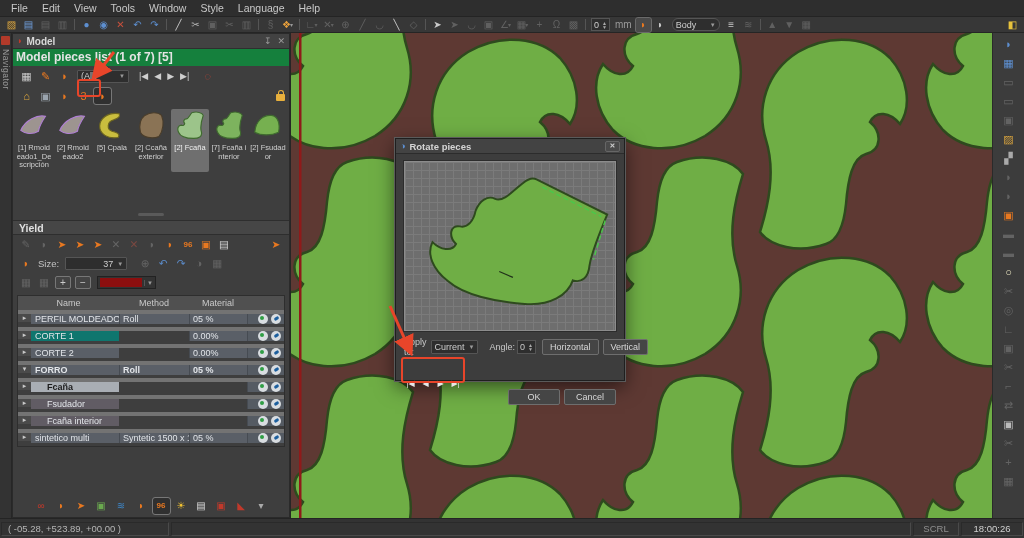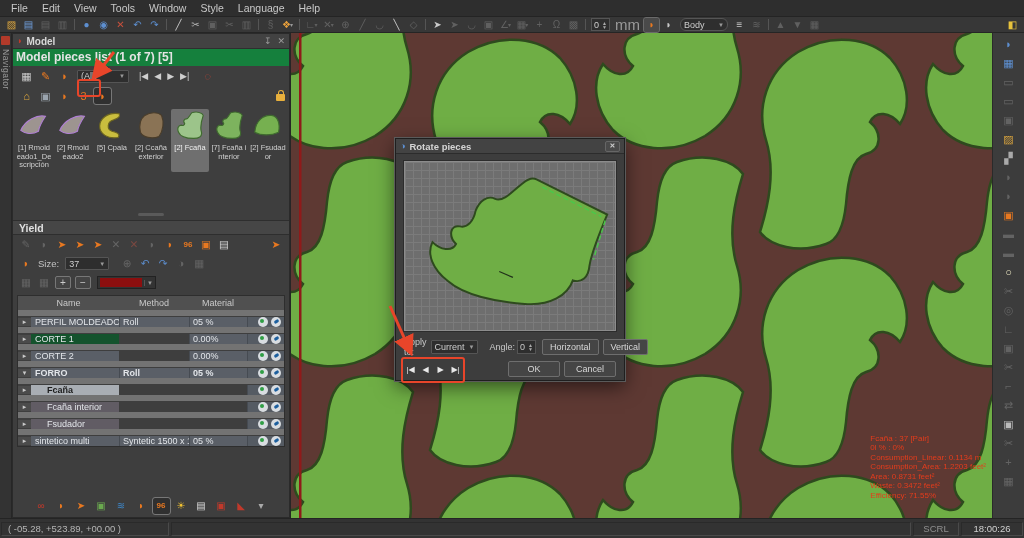--- a/index.html
+++ b/index.html
@@ -22,21 +22,21 @@
   .tbi.boxed { background:#303030; outline:1px solid #777; }
   .tb-sep { width:1px; height:11px; background:#555; margin:0 3px; }
   .tb-dd { font-size:6px; color:#999; margin-left:-1px; }
   .mini-select { display:inline-flex; align-items:center; justify-content:space-between;
     background:#2e2e2e; border:1px solid #555; color:#cdcdcd; font-size:9px; height:13px;
     padding:0 3px; margin:0 3px; border-radius:1px; }
   .mini-select .car { font-size:6px; color:#999; margin-left:4px; }
   .spin { display:inline-flex; align-items:center; background:#2e2e2e; border:1px solid #555;
     height:13px; font-size:9px; padding:0 2px; margin:0 2px; }
   .spin .arr { display:flex; flex-direction:column; font-size:5px; line-height:4px; color:#aaa; margin-left:3px;}
-  .unit { font-size:15px; color:#9a9a9a; margin:0 3px; }
+  .unit { font-size:10px; color:#9a9a9a; margin:0 3px; }
   .mt-right { margin-left:auto; display:flex; align-items:center; }
 
   
   .nav-strip { position:absolute; left:0; top:33px; width:12px; bottom:20px; background:#333;
     border-right:1px solid #262626; display:flex; flex-direction:column; align-items:center; padding-top:3px;}
   .nav-strip .mini { width:9px; height:9px; background:#b23a2a; border-radius:1px; margin-bottom:4px; }
   .nav-strip .vtext { writing-mode:vertical-rl; font-size:8.5px; color:#9a9a9a; letter-spacing:.5px;}
 
   
   .left-panel { position:absolute; left:12px; top:33px; width:278px; bottom:20px; background:#3e3e3e;
@@ -81,21 +81,21 @@
   .pm-btn { display:inline-flex; align-items:center; justify-content:center; width:16px; height:13px;
     border:1px solid #777; background:#444; color:#ccc; font-size:10px; border-radius:2px; margin:0 2px;}
   .swatch { display:inline-flex; align-items:center; margin-left:4px; border:1px solid #222; background:#333; height:13px;}
   .swatch .col { width:42px; height:9px; margin:1px 2px; }
   .swatch .car { font-size:6px; color:#999; padding:0 2px; border-left:1px solid #555; }
 
   
   .ytable { margin:3px 4px 0 4px; font-size:9px; border:1px solid #2e2e2e; }
   .yt-head { display:flex; background:#505050; color:#c9c9c9; height:14px; align-items:center; }
   .yt-head div { text-align:center; }
-  .yt-row { display:flex; height:17px; align-items:center; border-top:6px solid #737373; cursor:default;}
+  .yt-row { display:flex; height:17px; align-items:flex-start; border-top:4px solid #737373; cursor:default;}
   .c-exp { width:13px; background:#4b4b4b; display:flex; align-items:center; justify-content:center;
     color:#c9c9c9; font-size:7px; flex:none;}
   .c-name { width:88px; flex:none; display:flex; align-items:center; padding-left:4px; overflow:hidden; white-space:nowrap;}
   .c-meth { width:70px; flex:none; display:flex; align-items:center; padding-left:3px; overflow:hidden; white-space:nowrap; border-left:1px solid #464b52;}
   .c-mat  { width:58px; flex:none; display:flex; align-items:center; padding-left:3px; border-left:1px solid #464b52;}
   .c-ico  { flex:1; display:flex; align-items:center; justify-content:flex-end; gap:3px; padding-right:3px;
     border-left:1px solid #464b52; background:#555b63;}
   .row-icon { width:10px; height:10px; border-radius:50%; background:#d9dde1; position:relative; display:inline-block;}
   .row-icon.eye::after { content:""; position:absolute; left:2px; top:2px; width:4px; height:4px;
     border-radius:50%; background:#2f9e44; }
@@ -134,21 +134,21 @@
     background-size:8px 8px; }
   .dlg-preview svg { width:100%; height:100%; }
   .dlg-ctrl { position:absolute; left:8px; right:8px; top:198px; display:flex; align-items:center; font-size:9px; color:#c9c9c9;}
   .dlg-ctrl .mini-select { height:14px; width:56px; }
   .dlg-btn { background:#454545; border:1px solid #6e6e6e; color:#d8d8d8; font-size:9px;
     border-radius:2px; padding:2px 7px; margin-left:4px; font-family:"Liberation Sans",sans-serif;}
   .dlg-bottom { position:absolute; left:8px; right:8px; top:222px; display:flex; align-items:center;}
   .dlg-nav { display:flex; gap:2px; }
   .dlg-nav .nbv { width:13px; height:15px; display:flex; align-items:center; justify-content:center;
     font-size:8px; color:#e8e8e8; }
-  .dlg-okc { margin-left:auto; display:flex; }
+  .dlg-okc { margin-left:auto; display:flex;margin-top:28px; }
   .dlg-okc .dlg-btn { min-width:52px; text-align:center; }
 
   
   .statusbar { position:absolute; left:0; right:0; bottom:0; height:20px; background:#333;
     display:flex; align-items:center; font-size:9.5px; color:#b5b5b5; border-top:1px solid #242424;}
   .sb-cell { height:14px; display:flex; align-items:center; padding:0 6px; margin:0 1px;
     border:1px solid #2a2a2a; border-right-color:#4a4a4a; border-bottom-color:#4a4a4a; }
   .sb-coords { width:168px; }
   .sb-fill { flex:1; }
   .sb-scrl { color:#8f8f8f; width:46px; justify-content:center;}
@@ -361,21 +361,21 @@
         </span>
       <span class="y-right" id="run-y1r" style="display:inline-flex;align-items:center;">
           <span class="tbi" style="color: rgb(232, 120, 32);">➤</span>
         </span>
     </div>
     <div class="y-bar">
       <span id="run-y2a" style="display:inline-flex;align-items:center;">
           <span class="tbi" style="color: rgb(232, 120, 32);">◗</span>
         </span>
       <span class="y-label">Size:</span>
-      <span class="mini-select" style="width:44px;">
+      <span class="mini-select" style="width:62px;justify-content:flex-end;">
         <span>37</span>
         <span class="car">▼</span>
       </span>
       <span id="run-y2b" style="display:inline-flex;align-items:center;margin-left:6px;">
           <span class="tbi dim" style="color: rgb(153, 153, 153);">⊕</span>
           <span class="tbi" style="color: rgb(93, 143, 208);">↶</span>
           <span class="tbi" style="color: rgb(93, 143, 208);">↷</span>
           <span class="tbi dim" style="color: rgb(153, 153, 153);">◑</span>
           <span class="tbi dim" style="color: rgb(153, 153, 153);">▦</span>
         </span>
@@ -405,21 +405,21 @@
             <div class="c-name" style="background:#5a5f67;color:#e2e5e9;">PERFIL MOLDEADO</div>
             <div class="c-meth" style="background:#5a5f67;color:#e2e5e9;">Roll</div>
             <div class="c-mat" style="background:#5a5f67;color:#e2e5e9;">05 %</div>
             <div class="c-ico">
               <span class="row-icon eye"></span>
               <span class="row-icon brush"></span>
             </div>
           </div>
           <div class="yt-row">
             <div class="c-exp">▸</div>
-            <div class="c-name" style="background:#14532d;color:#e2e5e9;">CORTE 1</div>
+            <div class="c-name" style="background:#0f766e;color:#e2e5e9;">CORTE 1</div>
             <div class="c-meth" style="background:#5a5f67;color:#e2e5e9;"></div>
             <div class="c-mat" style="background:#5a5f67;color:#e2e5e9;">0.00%</div>
             <div class="c-ico">
               <span class="row-icon eye"></span>
               <span class="row-icon brush"></span>
             </div>
           </div>
           <div class="yt-row">
             <div class="c-exp">▸</div>
             <div class="c-name" style="background:#5a5f67;color:#e2e5e9;">CORTE 2</div>
@@ -445,31 +445,31 @@
             <div class="c-name" style="background:#a9aeb4;color:#1d1d1d;font-weight:bold;">Fcaña</div>
             <div class="c-meth" style="background:#a9aeb4;color:#1d1d1d;font-weight:bold;"></div>
             <div class="c-mat" style="background:#a9aeb4;color:#1d1d1d;font-weight:bold;"></div>
             <div class="c-ico">
               <span class="row-icon eye"></span>
               <span class="row-icon brush"></span>
             </div>
           </div>
           <div class="yt-row lvl1">
             <div class="c-exp">▸</div>
-            <div class="c-name" style="background:#615c64;color:#e2e5e9;">Fcaña interior</div>
+            <div class="c-name" style="background:#615c64;color:#e2e5e9;">Fsudador</div>
             <div class="c-meth" style="background:#615c64;color:#e2e5e9;"></div>
             <div class="c-mat" style="background:#615c64;color:#e2e5e9;"></div>
             <div class="c-ico">
               <span class="row-icon eye"></span>
               <span class="row-icon brush"></span>
             </div>
           </div>
           <div class="yt-row lvl1">
             <div class="c-exp">▸</div>
-            <div class="c-name" style="background:#615c64;color:#e2e5e9;">Fsudador</div>
+            <div class="c-name" style="background:#615c64;color:#e2e5e9;">Fcaña interior</div>
             <div class="c-meth" style="background:#615c64;color:#e2e5e9;"></div>
             <div class="c-mat" style="background:#615c64;color:#e2e5e9;"></div>
             <div class="c-ico">
               <span class="row-icon eye"></span>
               <span class="row-icon brush"></span>
             </div>
           </div>
           <div class="yt-row">
             <div class="c-exp">▸</div>
             <div class="c-name" style="background:#5a5f67;color:#e2e5e9;">sintetico multi</div>
@@ -522,29 +522,20 @@
         <path d="M84,6 C112,-4 140,4 150,18 C142,44 134,78 144,110 C154,142 144,178 112,198 C78,218 40,212 20,192 C2,172 -2,144 10,126 C20,138 34,140 40,128 C28,118 28,100 44,96 C58,92 62,70 64,46 C66,26 72,10 84,6 Z" fill="#6fae45" stroke="#2e4a1e" stroke-width="2.5" transform="translate(467,231) rotate(180,76,102)"></path>
         <path d="M84,6 C112,-4 140,4 150,18 C142,44 134,78 144,110 C154,142 144,178 112,198 C78,218 40,212 20,192 C2,172 -2,144 10,126 C20,138 34,140 40,128 C28,118 28,100 44,96 C58,92 62,70 64,46 C66,26 72,10 84,6 Z" fill="#6fae45" stroke="#2e4a1e" stroke-width="2.5" transform="translate(467,449) rotate(180,76,102)"></path>
         <path d="M84,6 C112,-4 140,4 150,18 C142,44 134,78 144,110 C154,142 144,178 112,198 C78,218 40,212 20,192 C2,172 -2,144 10,126 C20,138 34,140 40,128 C28,118 28,100 44,96 C58,92 62,70 64,46 C66,26 72,10 84,6 Z" fill="#6fae45" stroke="#2e4a1e" stroke-width="2.5" transform="translate(467,667) rotate(180,76,102)"></path>
         <path d="M84,6 C112,-4 140,4 150,18 C142,44 134,78 144,110 C154,142 144,178 112,198 C78,218 40,212 20,192 C2,172 -2,144 10,126 C20,138 34,140 40,128 C28,118 28,100 44,96 C58,92 62,70 64,46 C66,26 72,10 84,6 Z" fill="#6fae45" stroke="#2e4a1e" stroke-width="2.5" transform="translate(632,-313)"></path>
         <path d="M84,6 C112,-4 140,4 150,18 C142,44 134,78 144,110 C154,142 144,178 112,198 C78,218 40,212 20,192 C2,172 -2,144 10,126 C20,138 34,140 40,128 C28,118 28,100 44,96 C58,92 62,70 64,46 C66,26 72,10 84,6 Z" fill="#6fae45" stroke="#2e4a1e" stroke-width="2.5" transform="translate(632,-95)"></path>
         <path d="M84,6 C112,-4 140,4 150,18 C142,44 134,78 144,110 C154,142 144,178 112,198 C78,218 40,212 20,192 C2,172 -2,144 10,126 C20,138 34,140 40,128 C28,118 28,100 44,96 C58,92 62,70 64,46 C66,26 72,10 84,6 Z" fill="#6fae45" stroke="#2e4a1e" stroke-width="2.5" transform="translate(632,123)"></path>
         <path d="M84,6 C112,-4 140,4 150,18 C142,44 134,78 144,110 C154,142 144,178 112,198 C78,218 40,212 20,192 C2,172 -2,144 10,126 C20,138 34,140 40,128 C28,118 28,100 44,96 C58,92 62,70 64,46 C66,26 72,10 84,6 Z" fill="#6fae45" stroke="#2e4a1e" stroke-width="2.5" transform="translate(632,341)"></path>
         <path d="M84,6 C112,-4 140,4 150,18 C142,44 134,78 144,110 C154,142 144,178 112,198 C78,218 40,212 20,192 C2,172 -2,144 10,126 C20,138 34,140 40,128 C28,118 28,100 44,96 C58,92 62,70 64,46 C66,26 72,10 84,6 Z" fill="#6fae45" stroke="#2e4a1e" stroke-width="2.5" transform="translate(632,559)"></path>
         <rect x="8" y="0" width="2.5" height="485" fill="#8f1a1a"></rect>
       </svg>
-    <div class="canvas-stats" id="canvas-stats">
-        <div>Fcaña : 37 [Pair]</div>
-        <div>0l % : 0%</div>
-        <div>Consumption_Linear: 0.1134 m</div>
-        <div>Consumption_Area: 1.2203 feet²</div>
-        <div>Area: 0.8731 feet²</div>
-        <div>Waste: 0.3472 feet²</div>
-        <div>Efficiency: 71.55%</div>
-      </div>
   </div>
 
   <div class="right-toolbar" id="right-toolbar">
       <span class="tbi" style="color: rgb(93, 143, 208);">◗</span>
       <span class="tbi" style="color: rgb(93, 143, 208);">▦</span>
       <span class="tbi dim" style="color: rgb(154, 154, 154);">▭</span>
       <span class="tbi dim" style="color: rgb(154, 154, 154);">▭</span>
       <span class="tbi dim" style="color: rgb(154, 154, 154);">▣</span>
       <span class="tbi" style="color: rgb(220, 166, 62);">▨</span>
       <span class="tbi" style="color: rgb(170, 170, 170);">▞</span>

